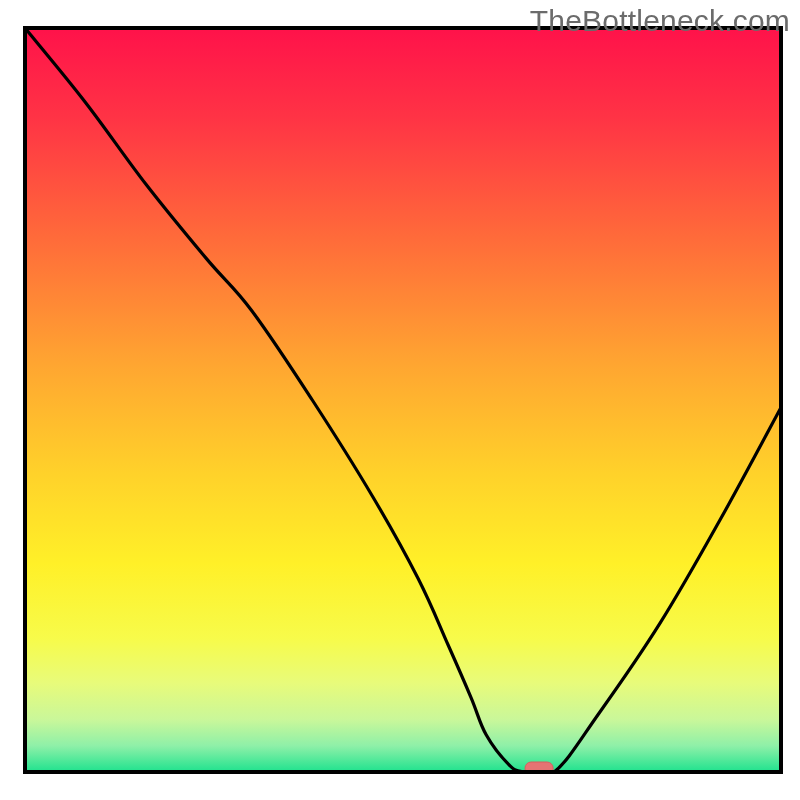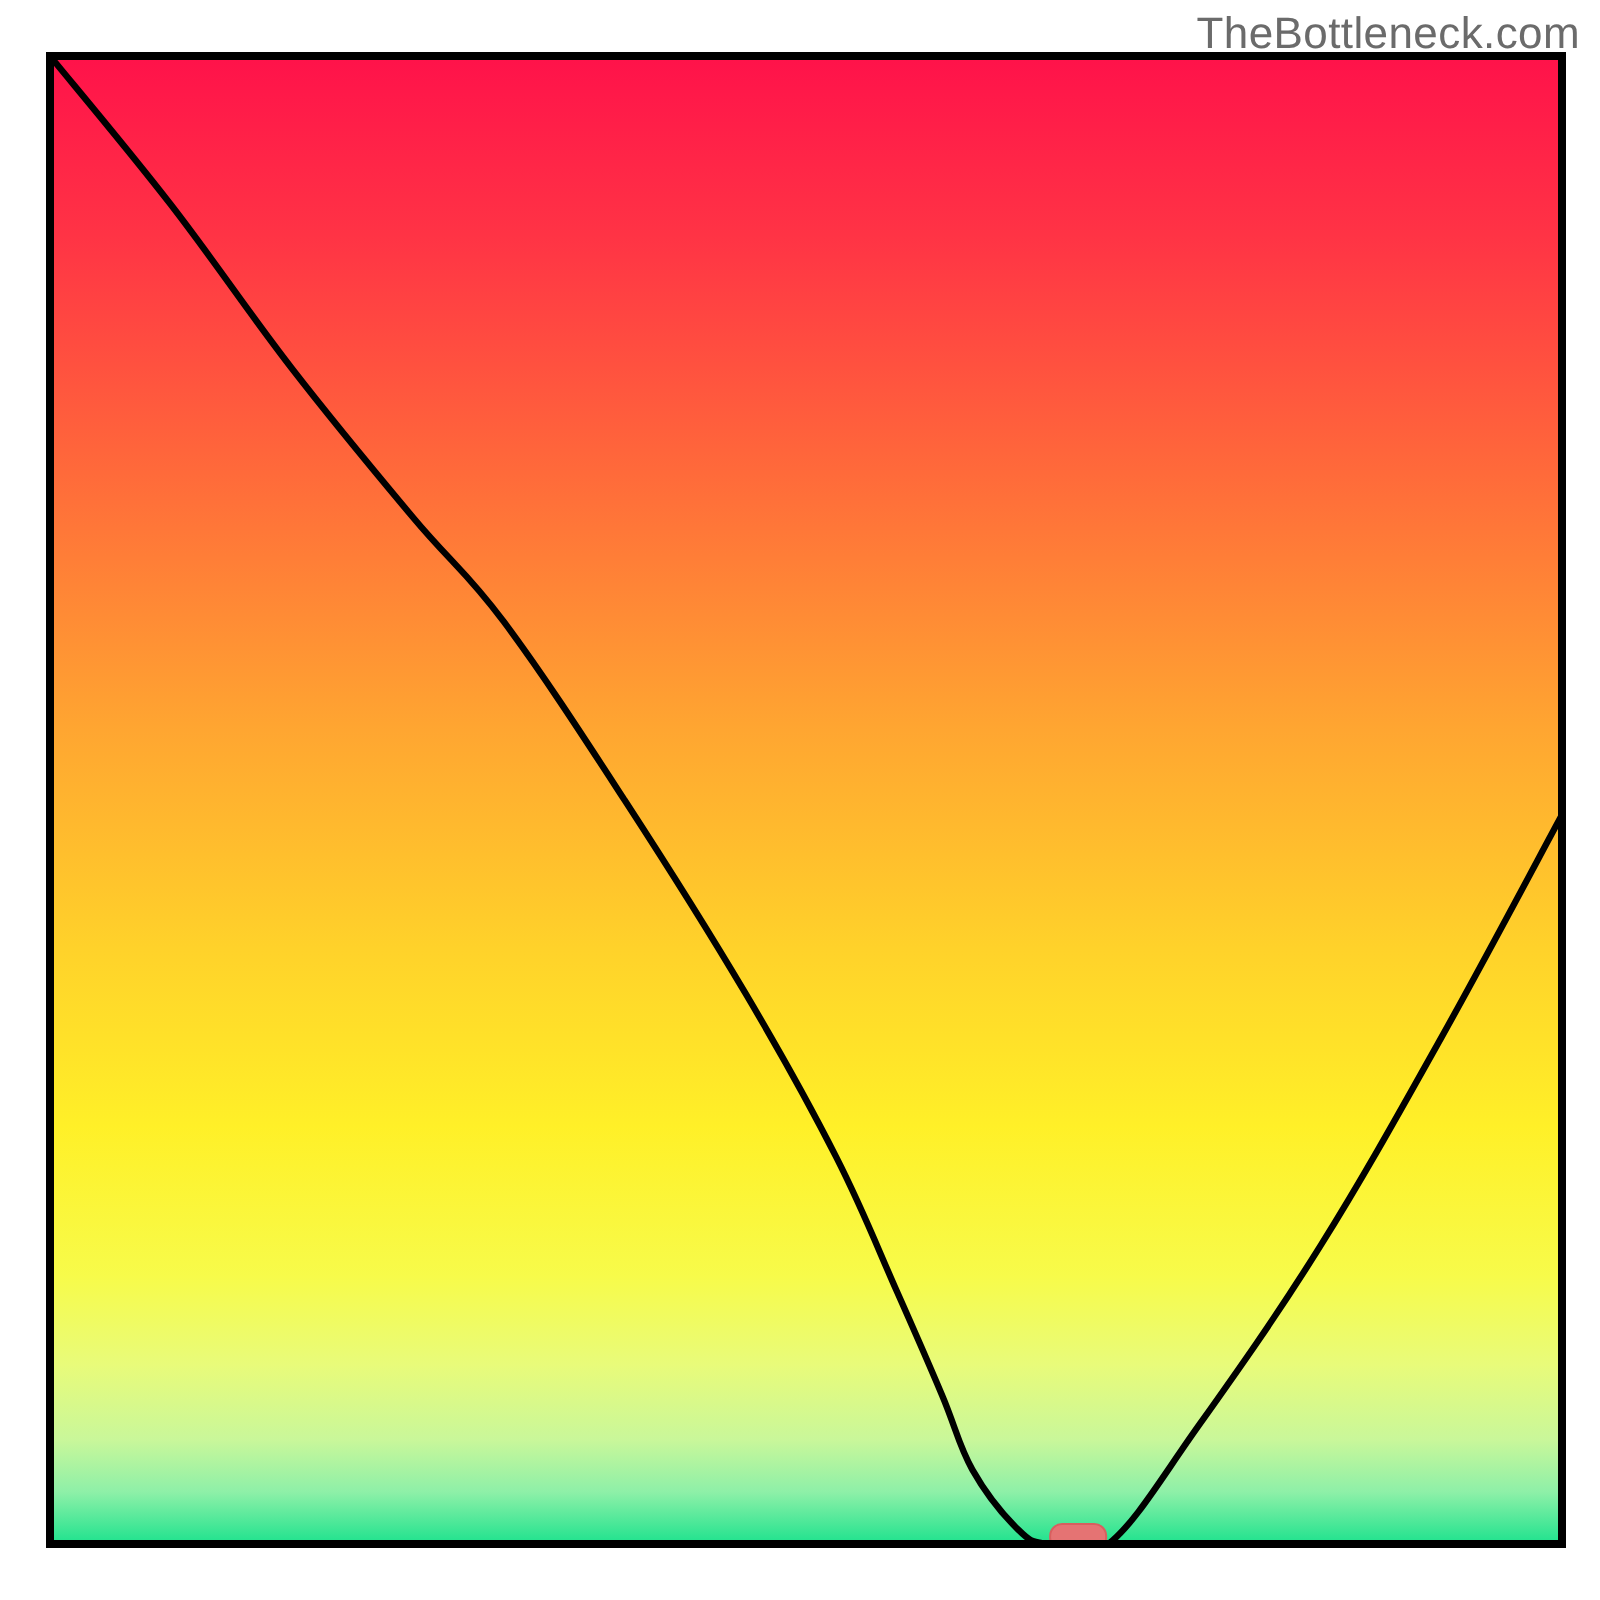--- a/index.html
+++ b/index.html
@@ -13,21 +13,21 @@
   .container {
     position: relative;
     width: 800px;
     height: 800px;
   }
   .watermark {
     position: absolute;
     top: 4px;
     right: 10px;
     color: #6b6b6b;
-    font-size: 22px;
+    font-size: 30px;
     font-weight: 500;
     letter-spacing: 0.2px;
   }
   svg {
     position: absolute;
     top: 0;
     left: 0;
   }
 </style>
 </head>

